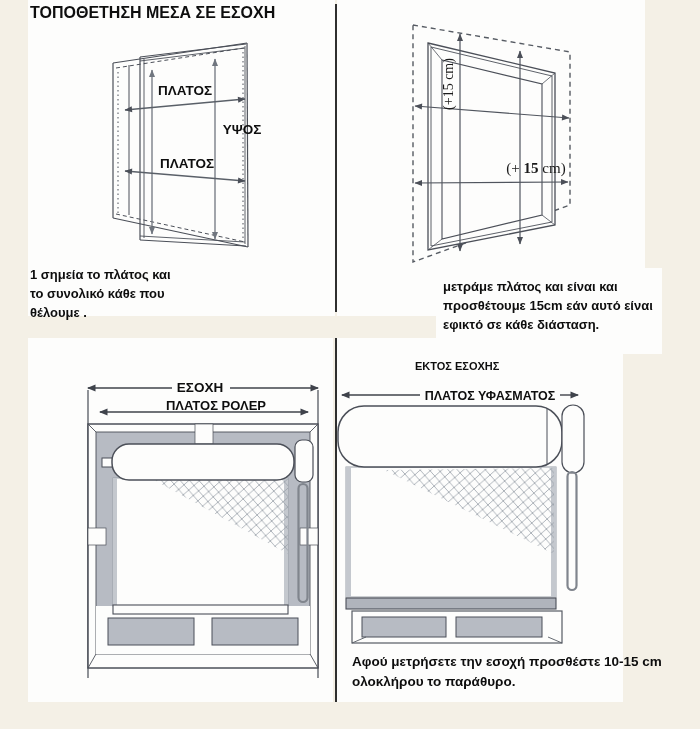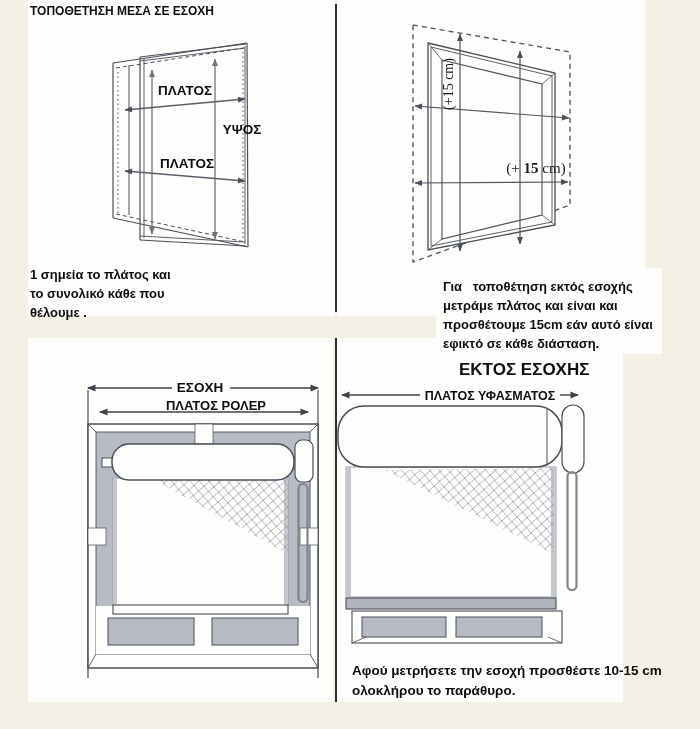--- a/index.html
+++ b/index.html
@@ -1,26 +1,26 @@
 <!DOCTYPE html>
 <html><head>
 <meta charset="utf-8">
 <style>
   html,body{margin:0;padding:0;}
   body{font-family:"Liberation Sans",sans-serif;}
   .canvas{position:relative;width:700px;height:729px;background:#f4f0e6;overflow:hidden;}
   .panel{position:absolute;background:#fdfdfc;}
   .band{position:absolute;background:#f4f0e6;}
   .divider{position:absolute;width:2px;background:#2f2f2f;}
-  .title{position:absolute;font-weight:bold;font-size:12px;color:#0e0e0e;white-space:pre;}
-  .subtitle{position:absolute;font-weight:bold;font-size:17px;color:#0e0e0e;white-space:pre;margin-left:44px;}
+  .title{position:absolute;font-weight:bold;font-size:16px;color:#0e0e0e;white-space:pre;}
+  .subtitle{position:absolute;font-weight:bold;font-size:11px;color:#0e0e0e;white-space:pre;}
   .note{position:absolute;font-weight:bold;color:#0d0d0d;}
   .note .nl{white-space:pre;}
   .note-sm{font-size:13px;line-height:19px;}
-  .note-md{font-size:13.5px;line-height:20px;margin-top:9px;}
+  .note-md{font-size:13.5px;line-height:20px;}
   svg{position:absolute;overflow:visible;}
   svg text{font-family:"Liberation Sans",sans-serif;font-weight:bold;fill:#0e0e0e;}
   .serif{font-family:"Liberation Serif",serif;font-weight:normal;fill:#1a1a1a;}
 </style>
 </head>
 <body>
 
 <div class="canvas">
 
   <div class="panel" style="left:28px;top:0;width:307px;height:316px"></div>
@@ -200,21 +200,20 @@
     </g>
   </svg>
 
   <div class="note note-sm" style="left:30px;top:265px;width:200px">
     <div class="nl">1 σημεία το πλάτος και</div>
     <div class="nl">το συνολικό κάθε που</div>
     <div class="nl">θέλουμε .</div>
   </div>
 
   <div class="note note-sm" style="left:443px;top:277px;width:230px">
-    <div class="nl">Για   τοποθέτηση εκτός εσοχής</div>
     <div class="nl">μετράμε πλάτος και είναι και</div>
     <div class="nl">προσθέτουμε 15cm εάν αυτό είναι</div>
     <div class="nl">εφικτό σε κάθε διάσταση.</div>
   </div>
 
   <div class="note note-md" style="left:352px;top:652px;width:330px">
     <div class="nl">Αφού μετρήσετε την εσοχή προσθέστε 10-15 cm</div>
     <div class="nl">ολοκλήρου το παράθυρο.</div>
   </div>
 

